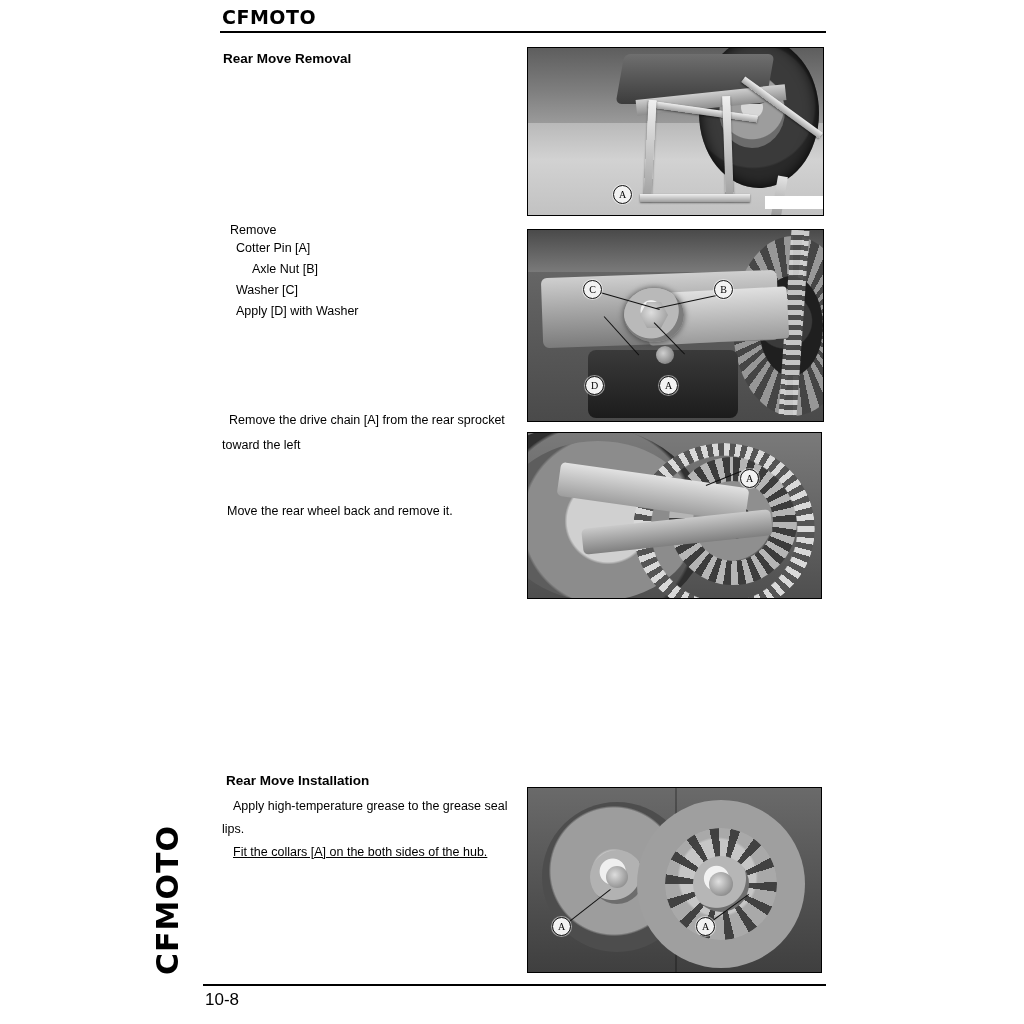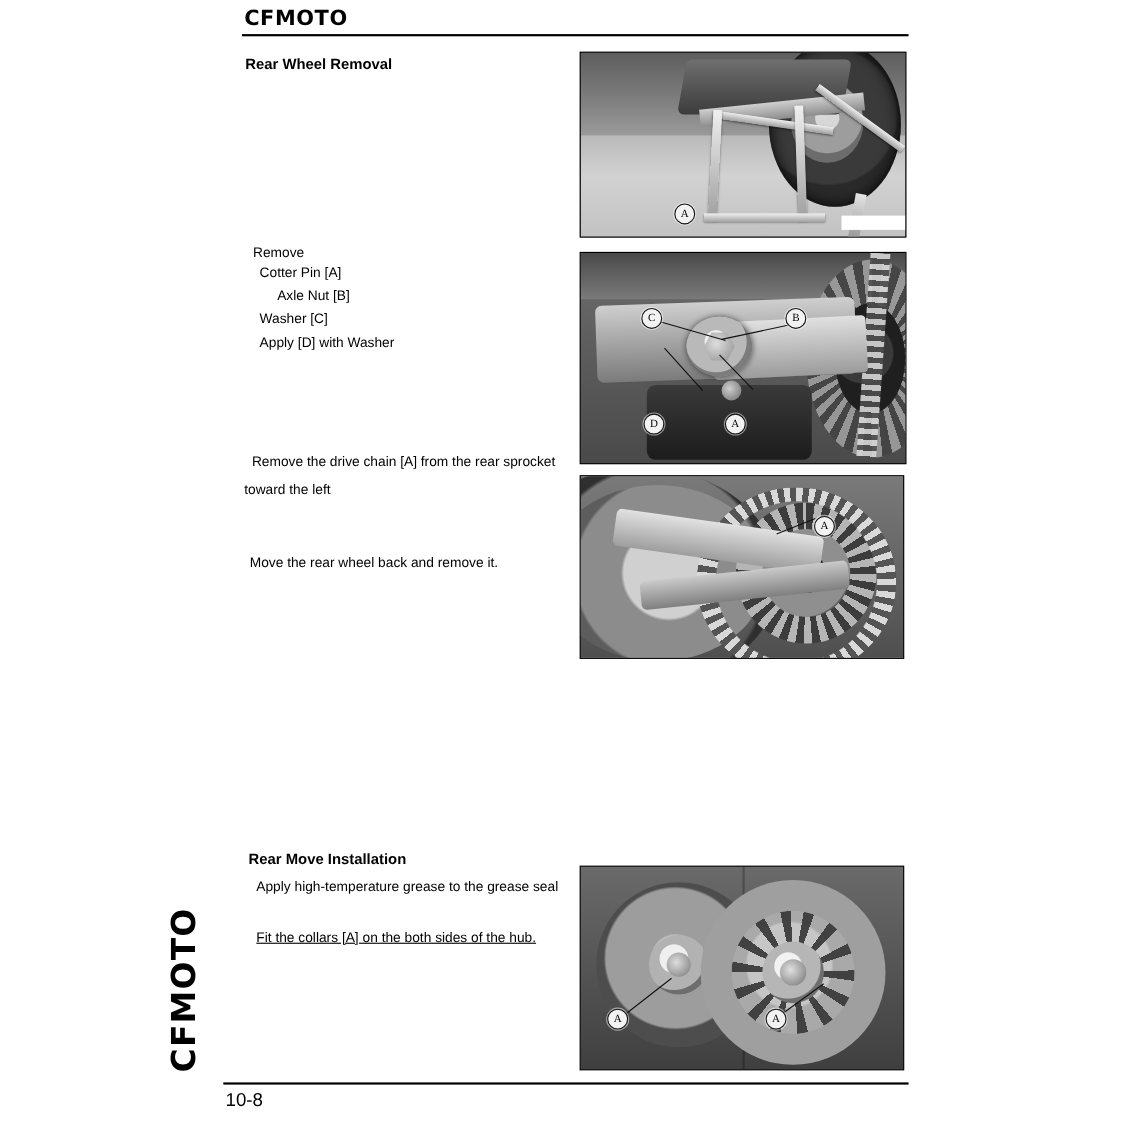--- a/index.html
+++ b/index.html
@@ -322,38 +322,39 @@
 </head>
 <body>
 
 <div class="page">
 
   <div class="header-brand">CFMOTO</div>
   <div class="header-rule"></div>
 
   <div class="side-brand">CFMOTO</div>
 
-  <div class="sec-title" style="left:223px; top:51px;">Rear Wheel Removal</div>
+  <div class="sec-title" style="left:223px; top:51px;">Rear Move Removal</div>
 
 
   <div class="body-text" style="left:230px; top:219px;">Remove</div>
 
   <div class="list-item" style="left:236px; top:241px;">Cotter Pin [A]</div>
   <div class="list-item" style="left:252px; top:262px;">Axle Nut [B]</div>
   <div class="list-item" style="left:236px; top:283px;">Washer [C]</div>
   <div class="list-item" style="left:236px; top:304px;">Apply [D] with Washer</div>
 
   <div class="body-text" style="left:222px; top:434px; width:300px;">toward the left</div>
   <div class="body-text" style="left:229px; top:409px; width:300px;">Remove the drive chain [A] from the rear sprocket</div>
 
   <div class="body-text" style="left:227px; top:500px; width:320px;">Move the rear wheel back and remove it.</div>
 
   <div class="sec-title" style="left:226px; top:773px;">Rear Move Installation</div>
 
   <div class="body-text" style="left:233px; top:795px; width:300px;">Apply high-temperature grease to the grease seal</div>
+  <div class="body-text" style="left:222px; top:818px; width:300px;">lips.</div>
   <div class="body-text" style="left:233px; top:841px; width:320px;text-decoration:underline;">Fit the collars [A] on the both sides of the hub.</div>
 
   <div class="figure" id="fig1" style="left:527px; top:47px; width:295px; height:167px;">
     <div class="fig-inner">
       <div class="sky"></div>
       <div class="floor"></div>
       <div class="tire"></div>
       <div class="rim"></div>
       <div class="body"></div>
       <div class="swingarm"></div>

